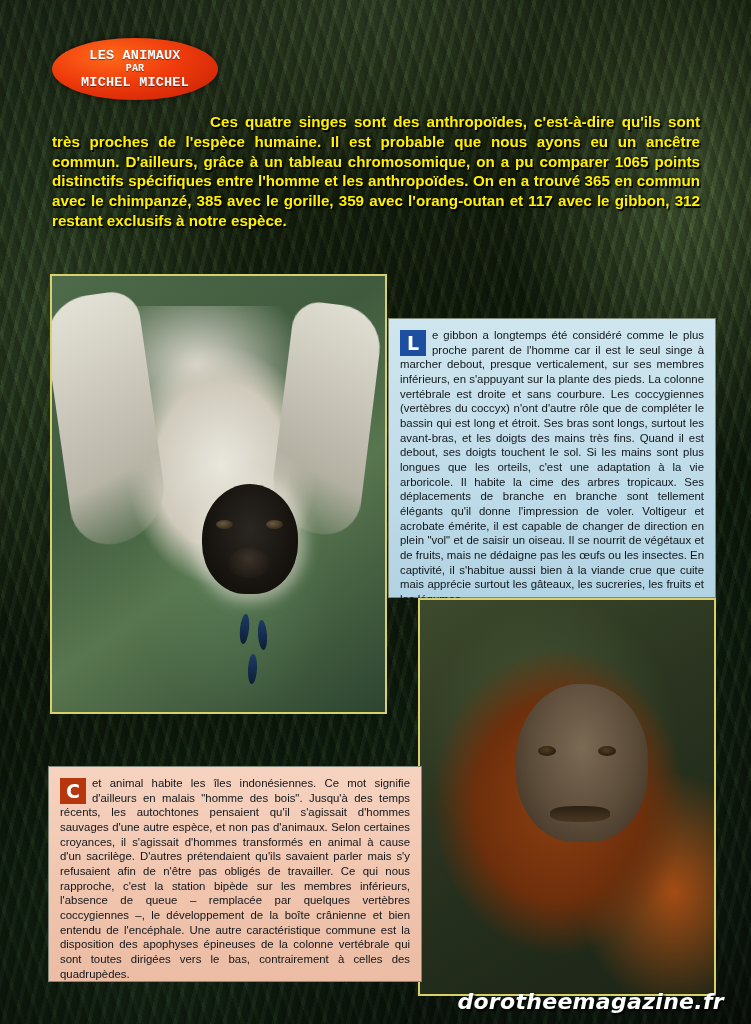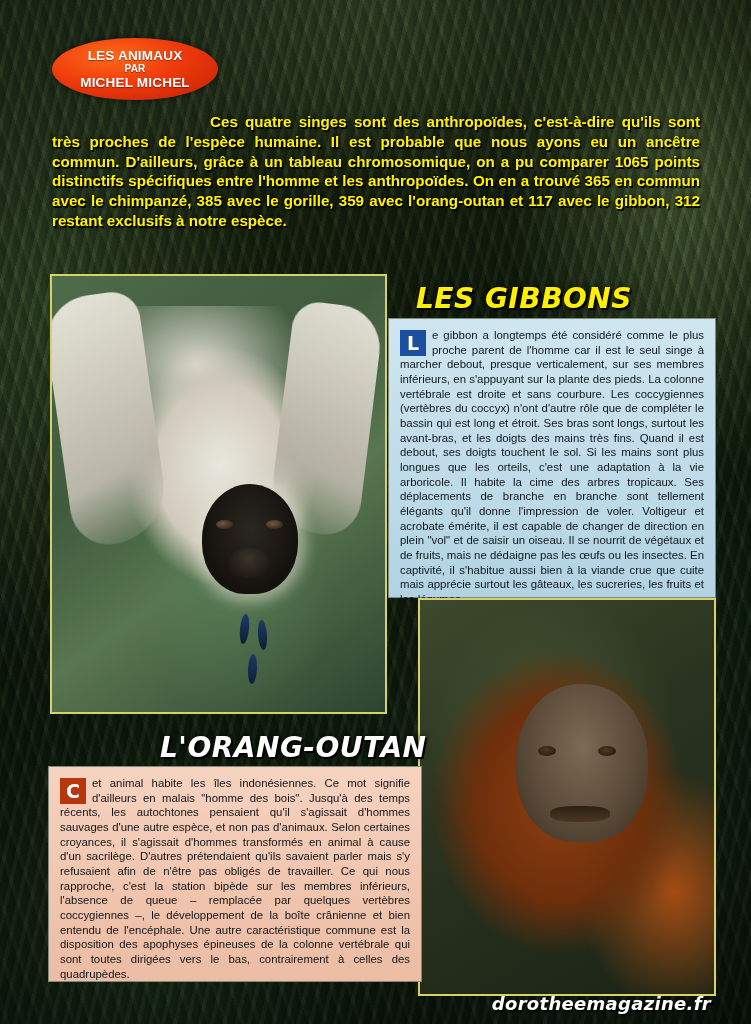--- a/index.html
+++ b/index.html
@@ -59,20 +59,21 @@
     flex-direction: column;
     align-items: center;
     justify-content: center;
     text-align: center;
     color: #fff;
     font-weight: bold;
     font-size: 13.5px;
     line-height: 1.12;
     letter-spacing: 0.2px;
     text-shadow: 0 1px 1px rgba(0,0,0,0.45);
+    font-family: Liberation Mono, monospace;
   }
   .badge span { display: block; }
   .badge .mid { font-size: 10px; }
 
   .main-title {
     position: absolute;
     left: 238px;
     top: 22px;
     font-size: 66px;
     line-height: 1;
@@ -295,23 +296,23 @@
     font-size: 19px;
     line-height: 26px;
     text-align: center;
     font-family: "DejaVu Sans", sans-serif;
   }
   .box-orang .dropcap { background: #b8360d; }
 
   
   .footer {
     position: absolute;
-    right: 40px;
+    right: 27px;
     bottom: 10px;
-    font-size: 18px;
+    font-size: 22px;
     font-weight: bold;
     font-style: italic;
     color: #ffffff;
     letter-spacing: 0.3px;
     text-shadow: 2px 2px 2px rgba(0,0,0,0.9);
     font-family: "DejaVu Sans", sans-serif;
     margin-top: 12px;
   }
 </style>
 </head>
@@ -338,34 +339,32 @@
     <div class="arm-r"></div>
     <div class="face"></div>
     <div class="eye l"></div>
     <div class="eye r"></div>
     <div class="muzzle"></div>
     <div class="leaf a"></div>
     <div class="leaf b"></div>
     <div class="leaf c"></div>
   </div>
 
-  <div class="h-gibbons">LES GIBBONS</div>
   <div class="box box-gibbon">
     <span class="dropcap">L</span><span>e gibbon a longtemps été considéré comme le plus proche parent de l'homme car il est le seul singe à marcher debout, presque verticalement, sur ses membres inférieurs, en s'appuyant sur la plante des pieds. La colonne vertébrale est droite et sans courbure. Les coccygiennes (vertèbres du coccyx) n'ont d'autre rôle que de compléter le bassin qui est long et étroit. Ses bras sont longs, surtout les avant-bras, et les doigts des mains très fins. Quand il est debout, ses doigts touchent le sol. Si les mains sont plus longues que les orteils, c'est une adaptation à la vie arboricole. Il habite la cime des arbres tropicaux. Ses déplacements de branche en branche sont tellement élégants qu'il donne l'impression de voler. Voltigeur et acrobate émérite, il est capable de changer de direction en plein "vol" et de saisir un oiseau. Il se nourrit de végétaux et de fruits, mais ne dédaigne pas les œufs ou les insectes. En captivité, il s'habitue aussi bien à la viande crue que cuite mais apprécie surtout les gâteaux, les sucreries, les fruits et les légumes.</span>
   </div>
 
   <div class="photo-orang">
     <div class="oscene"></div>
     <div class="ofur"></div>
     <div class="oface"></div>
     <div class="oeye l"></div>
     <div class="oeye r"></div>
     <div class="omouth"></div>
   </div>
 
-  <div class="h-orang">L'ORANG-OUTAN</div>
   <div class="box box-orang">
     <span class="dropcap">C</span><span>et animal habite les îles indonésiennes. Ce mot signifie d'ailleurs en malais "homme des bois". Jusqu'à des temps récents, les autochtones pensaient qu'il s'agissait d'hommes sauvages d'une autre espèce, et non pas d'animaux. Selon certaines croyances, il s'agissait d'hommes transformés en animal à cause d'un sacrilège. D'autres prétendaient qu'ils savaient parler mais s'y refusaient afin de n'être pas obligés de travailler. Ce qui nous rapproche, c'est la station bipède sur les membres inférieurs, l'absence de queue – remplacée par quelques vertèbres coccygiennes –, le développement de la boîte crânienne et bien entendu de l'encéphale. Une autre caractéristique commune est la disposition des apophyses épineuses de la colonne vertébrale qui sont toutes dirigées vers le bas, contrairement à celles des quadrupèdes.</span>
   </div>
 
   <div class="footer">dorotheemagazine.fr</div>
 
 </div>
 
 </body></html>

